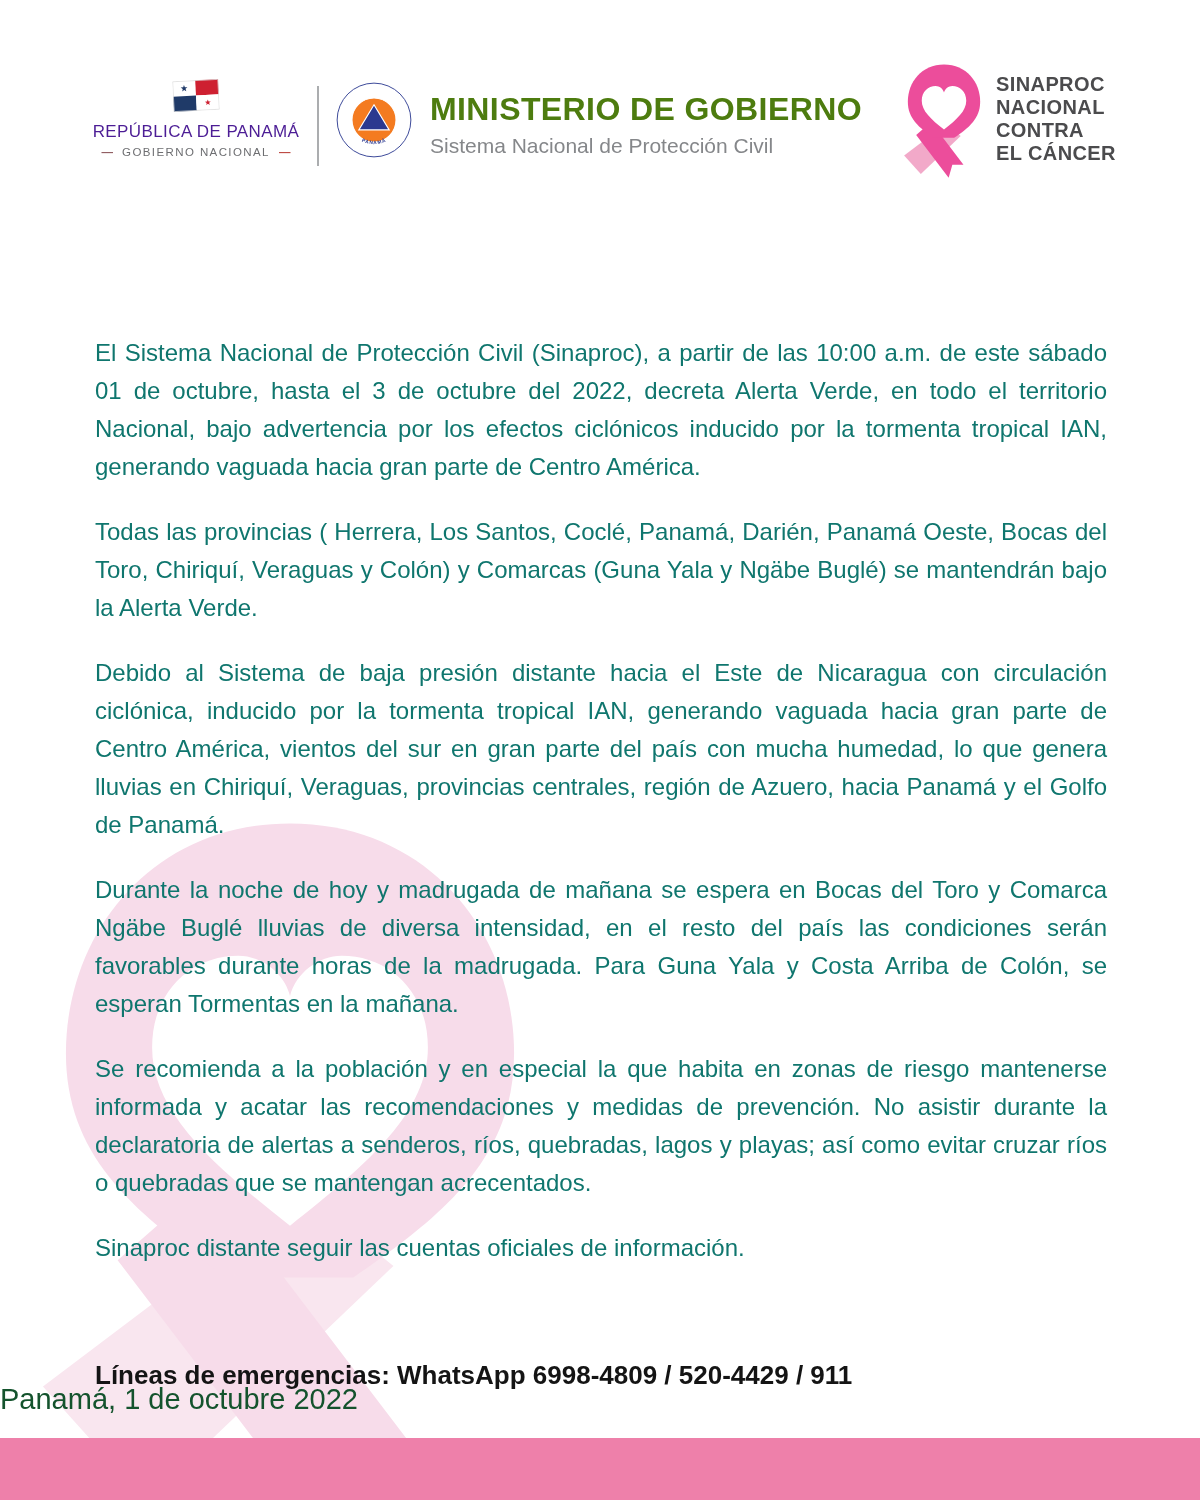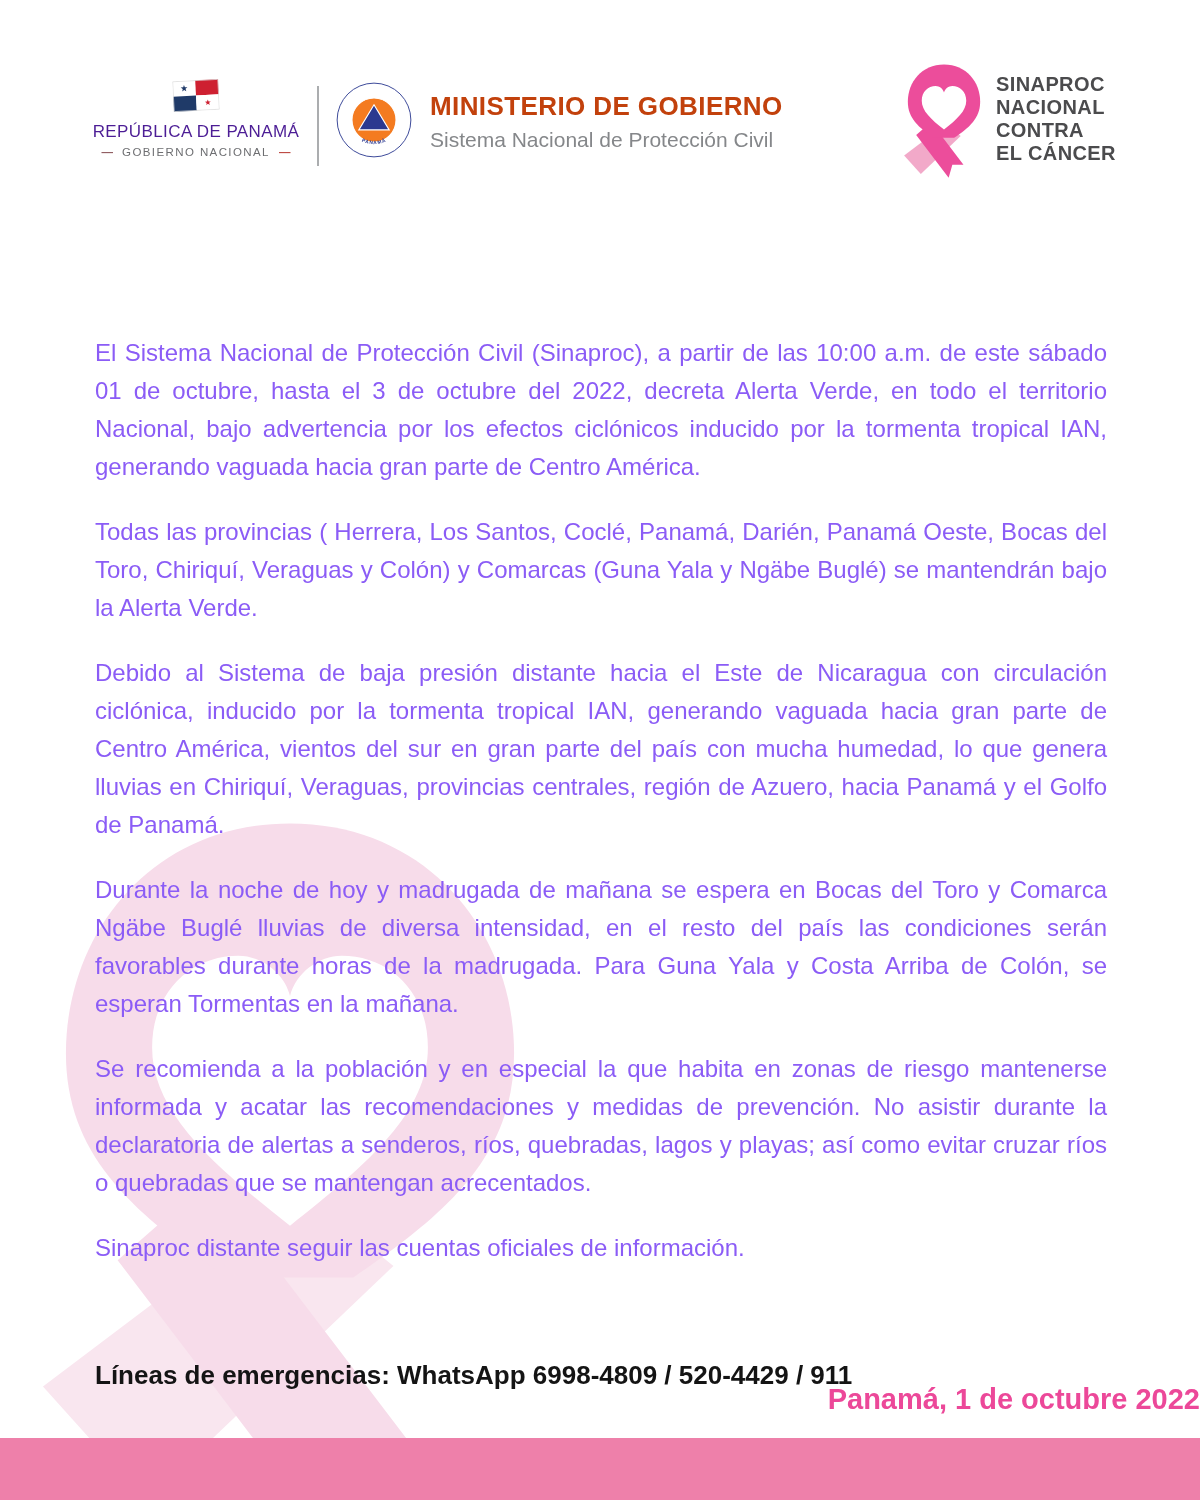--- a/index.html
+++ b/index.html
@@ -15,36 +15,36 @@
   .gov-logo{left:80px;top:80px;width:232px;text-align:center;}
   .gov-flag{width:46px;height:31px;transform:rotate(-3deg);display:inline-block;}
   .gov-country{font-size:17px;font-weight:normal;color:#4c1d95;letter-spacing:.4px;margin-top:7px;white-space:nowrap;}
   .gov-sub{font-size:11.5px;color:#6d6e71;letter-spacing:1.4px;margin-top:4px;white-space:nowrap;
            display:flex;justify-content:center;align-items:center;gap:9px;}
   .dash-l{color:#8f5a5e;font-weight:bold;letter-spacing:0;}
   .dash-r{color:#bc4740;font-weight:bold;letter-spacing:0;}
   .divider{left:317px;top:86px;width:2px;height:80px;background:#abadaf;}
   .seal{left:336px;top:82px;width:76px;height:76px;}
   .ministry{left:430px;top:91px;}
-  .ministry-title{font-size:26px;font-weight:bold;color:#c2410c;letter-spacing:.4px;}
+  .ministry-title{font-size:32px;font-weight:bold;color:#4d7c0f;letter-spacing:.4px;}
   .ministry-sub{font-size:21px;color:#85878a;margin-top:6px;}
   .cancer-ribbon{left:893px;top:60px;width:102px;height:126px;}
   .cancer-text{left:996px;top:73px;font-size:20px;font-weight:bold;color:#4b4b4d;
                line-height:23px;letter-spacing:.4px;}
   
   .doc-title{position:absolute;top:196px;left:0;width:100%;z-index:1;text-align:center;
              font-size:45px;line-height:57px;font-weight:bold;color:#1b1b1b;letter-spacing:-.5px;}
   
   .body-text{position:absolute;left:95px;top:334px;width:1012px;z-index:1;}
-  .body-text p{margin:0 0 27px 0;font-size:24px;line-height:38px;color:#8b5cf6;
+  .body-text p{margin:0 0 27px 0;font-size:24px;line-height:38px;color:#0f766e;
                text-align:justify;}
   
   .emergency{position:absolute;left:95px;top:1360px;z-index:1;font-size:26px;font-weight:bold;color:#141414;}
-  .dateline{position:absolute;left:0;top:1383px;width:100%;z-index:1;text-align:right;
-            font-size:29px;font-weight:bold;color:#ec4899;}
+  .dateline{position:absolute;left:0;top:1383px;width:100%;z-index:1;text-align:left;
+            font-size:29px;font-weight:normal;color:#14532d;}
   .footer-bar{position:absolute;left:0;bottom:0;width:100%;height:62px;background:#ee80aa;z-index:3;}
 </style>
 </head>
 <body>
 
 <div class="page">
 
   <svg class="watermark" viewBox="0 0 110 130" preserveAspectRatio="none" aria-hidden="true">
     <polygon points="57,66 73,79 30,120 12,100" fill="#f9e6ef"></polygon>
     <polygon points="41,64 25,78 60,124 64,110 76,110" fill="#f7dcea"></polygon>

